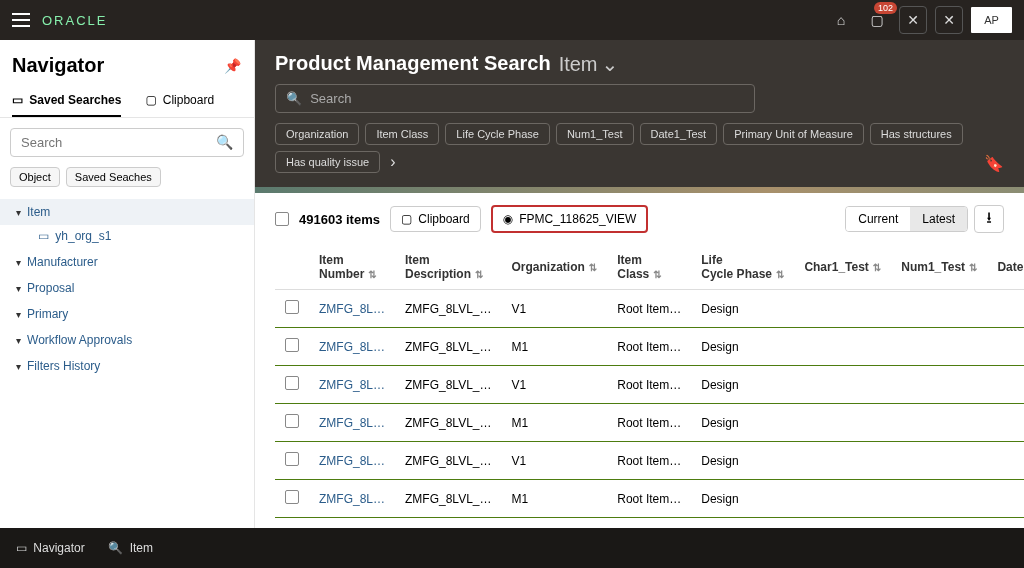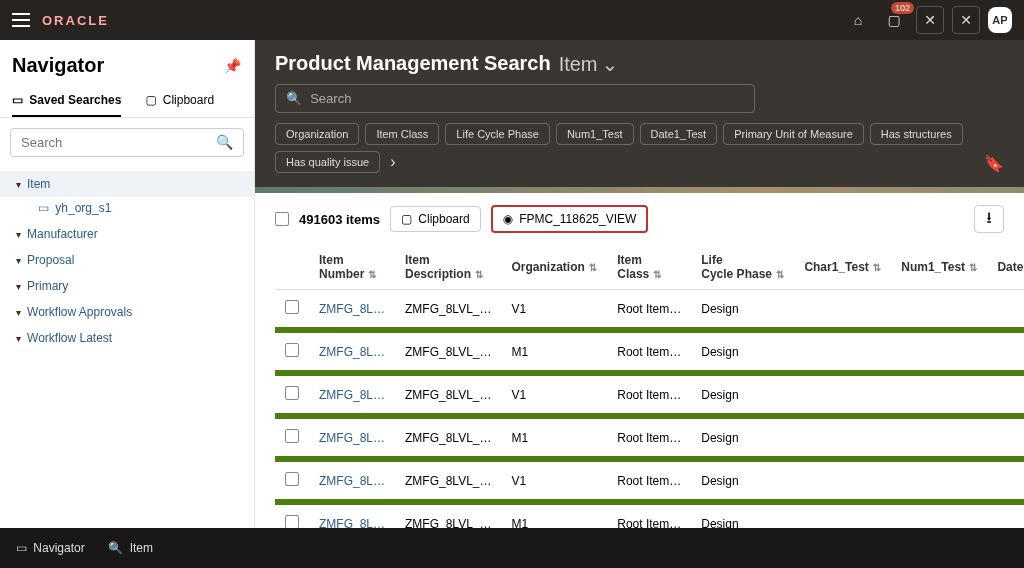--- a/index.html
+++ b/index.html
@@ -1,26 +1,26 @@
 <!DOCTYPE html>
 <html><head>
 <meta charset="utf-8">
 <style>
 *{margin:0;padding:0;box-sizing:border-box;font-family:-apple-system,BlinkMacSystemFont,"Segoe UI",Arial,sans-serif}
 body{width:1024px;height:568px;overflow:hidden;background:#fff;position:relative}
 .topbar{height:40px;background:#272320;display:flex;align-items:center;padding:0 12px;justify-content:space-between}
 .topbar-left{display:flex;align-items:center;gap:12px}
 .hamburger{width:18px;height:14px;display:flex;flex-direction:column;justify-content:space-between;cursor:pointer}
 .hamburger span{height:2px;background:#fff;width:100%}
-.oracle-logo{color:#fca5a5;font-weight:700;letter-spacing:2px;font-size:13px}
+.oracle-logo{color:#86efac;font-weight:400;letter-spacing:2px;font-size:13px}
 .topbar-right{display:flex;align-items:center;gap:8px}
 .top-icon{width:28px;height:28px;border:1px solid #555;border-radius:4px;display:flex;align-items:center;justify-content:center;color:#ddd;cursor:pointer;font-size:14px;position:relative}
 .top-icon.noborder{border:none}
 .badge{position:absolute;top:-4px;right:-6px;background:#c74634;color:#fff;font-size:9px;padding:1px 4px;border-radius:6px}
-.avatar{width:24px;height:26px;background:#fff;color:#333;border-radius:8px;display:flex;align-items:center;justify-content:center;font-size:11px;font-weight:700}
+.avatar{width:41px;height:26px;background:#fff;color:#333;border-radius:1px;display:flex;align-items:center;justify-content:center;font-size:11px;font-weight:400}
 .layout{display:flex;height:488px}
 .sidebar{width:255px;border-right:1px solid #e5e5e5;display:flex;flex-direction:column;background:#fff}
 .sb-header{display:flex;align-items:center;justify-content:space-between;padding:14px 12px 8px}
 .sb-title{font-size:20px;font-weight:700}
 .pin{font-size:14px;cursor:pointer}
 .sb-tabs{display:flex;gap:24px;padding:0 12px;border-bottom:1px solid #e5e5e5}
 .sb-tab{display:flex;align-items:center;gap:6px;padding:8px 0;font-size:12px;cursor:pointer;border-bottom:2px solid transparent}
 .sb-tab.active{border-bottom-color:#000;font-weight:600}
 .sb-search{margin:10px;position:relative}
 .sb-search input{width:100%;padding:6px 30px 6px 10px;border:1px solid #ccc;border-radius:4px;font-size:13px}
@@ -50,21 +50,21 @@
 .view-chip{border:2px solid #c23030;border-radius:4px;padding:5px 10px;font-size:12px;display:flex;align-items:center;gap:6px}
 .tb-right{display:flex;gap:6px;align-items:center}
 .seg{display:flex;border:1px solid #ccc;border-radius:4px;overflow:hidden}
 .seg button{border:none;background:#fff;padding:5px 12px;font-size:12px;cursor:pointer}
 .seg button.active{background:#e8e8e8}
 .dl{border:1px solid #ccc;border-radius:4px;width:30px;height:28px;display:flex;align-items:center;justify-content:center;cursor:pointer}
 .table-wrap{flex:1;overflow:auto;padding:0 20px}
 table{width:100%;border-collapse:collapse;font-size:12px}
 th{text-align:left;padding:8px 10px;font-weight:600;color:#333;border-bottom:1px solid #ddd;white-space:nowrap}
 th .sort{color:#888;font-size:10px;margin-left:4px;cursor:pointer}
-td{padding:10px;border-bottom:6px solid #4d7c0f;white-space:nowrap;overflow:hidden;text-overflow:ellipsis;max-width:120px}
+td{padding:10px;border-bottom:1px solid #4d7c0f;white-space:nowrap;overflow:hidden;text-overflow:ellipsis;max-width:120px}
 td.link{color:#2b5c8a;cursor:pointer}
 .row-cb{width:14px;height:14px;border:1.5px solid #888;border-radius:2px;cursor:pointer;display:inline-block}
 .footer{position:absolute;bottom:0;left:0;right:0;height:40px;background:#1a1816;display:flex;align-items:center;padding:0 16px;gap:24px;color:#ddd;font-size:12px}
 .footer-item{display:flex;align-items:center;gap:6px;cursor:pointer}
 </style>
 </head>
 <body>
 
 <div class="topbar">
   <div class="topbar-left">
@@ -97,20 +97,24 @@
         </div>
       <div class="sb-tab">
           <span>▢</span>
           <span>Clipboard</span>
         </div>
     </div>
     <div class="sb-search">
       <input type="text" placeholder="Search" style="">
       <span class="mag">🔍</span>
     </div>
+    <div class="chip-row" id="sb-chips">
+        <div class="chip-btn">Object</div>
+        <div class="chip-btn">Saved Seaches</div>
+      </div>
     <div class="tree" id="sb-tree">
         <div class="tree-item active">
           <span class="caret">▾</span>
           <span>Item</span>
         </div>
         <div class="tree-sub">
           <span>▭</span>
           <span>yh_org_s1</span>
         </div>
         <div class="tree-item">
@@ -124,21 +128,21 @@
         <div class="tree-item">
           <span class="caret">▾</span>
           <span>Primary</span>
         </div>
         <div class="tree-item">
           <span class="caret">▾</span>
           <span>Workflow Approvals</span>
         </div>
         <div class="tree-item">
           <span class="caret">▾</span>
-          <span>Workflow Latest</span>
+          <span>Filters History</span>
         </div>
       </div>
   </div>
 
   <div class="main">
     <div class="hero">
       <h1>
           <span>Product Management Search</span> 
           <span class="sub">
             <span>Item</span> 
@@ -170,20 +174,24 @@
         <div class="tb-btn">
             <span>▢</span>
             <span>Clipboard</span>
           </div>
         <div class="view-chip">
             <span>◉</span>
             <span>FPMC_118625_VIEW</span>
           </div>
       </div>
       <div class="tb-right">
+        <div class="seg">
+          <button>Current</button>
+          <button class="active">Latest</button>
+        </div>
         <div class="dl">⭳</div>
       </div>
     </div>
     <div class="table-wrap">
       <table>
         <thead>
             <tr id="thead-row">
               <th style="width:30px"></th>
               <th>Item<br>Number<span class="sort">⇅</span></th>
               <th>Item<br>Description<span class="sort">⇅</span></th>

